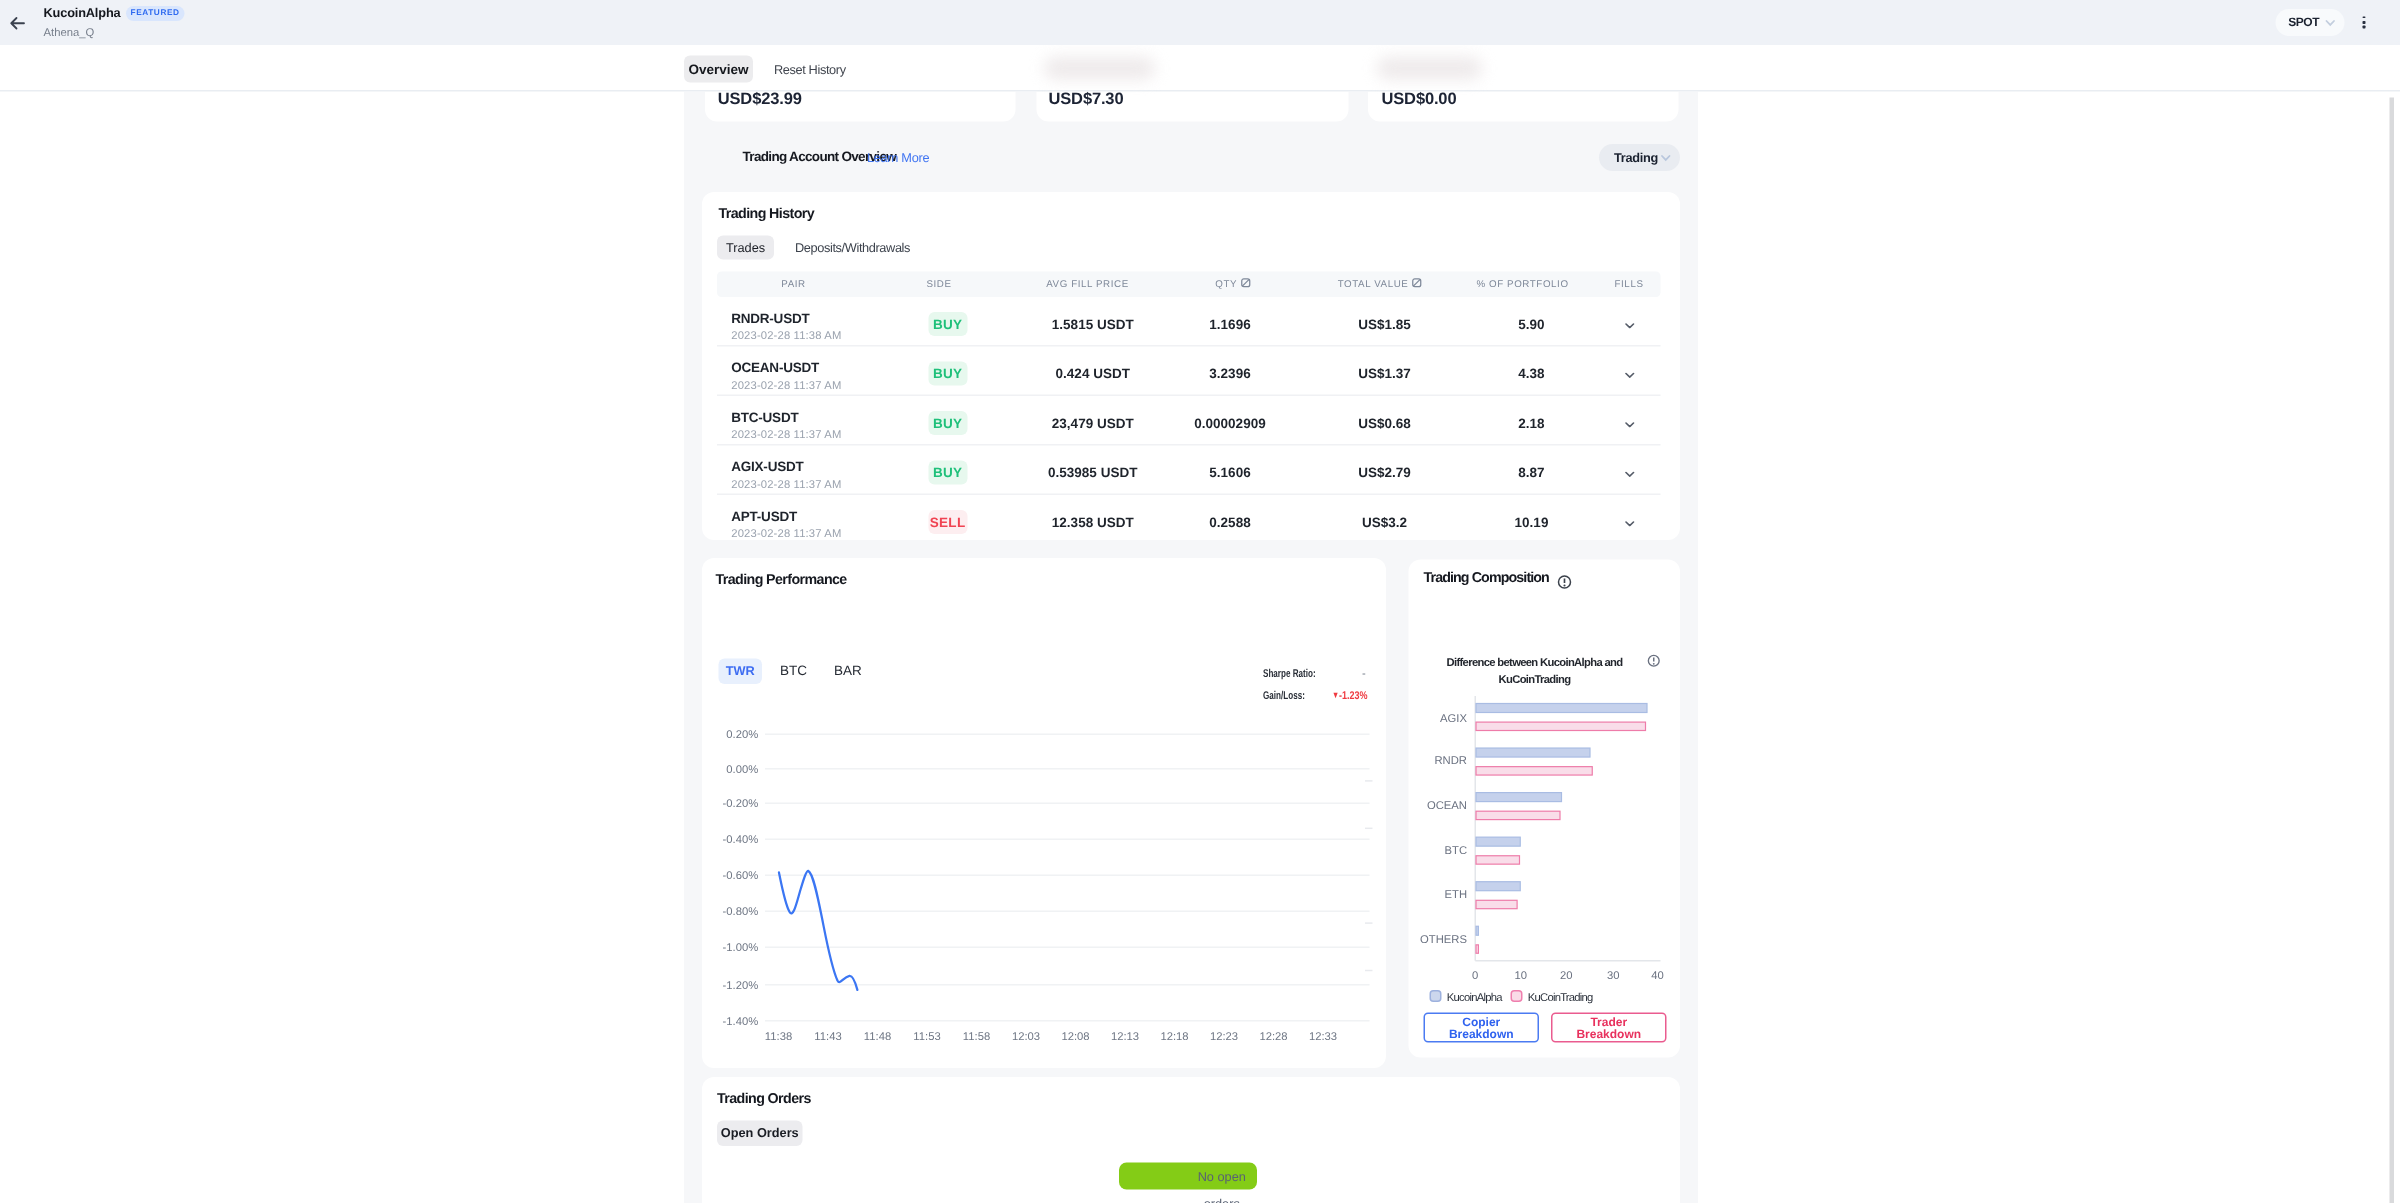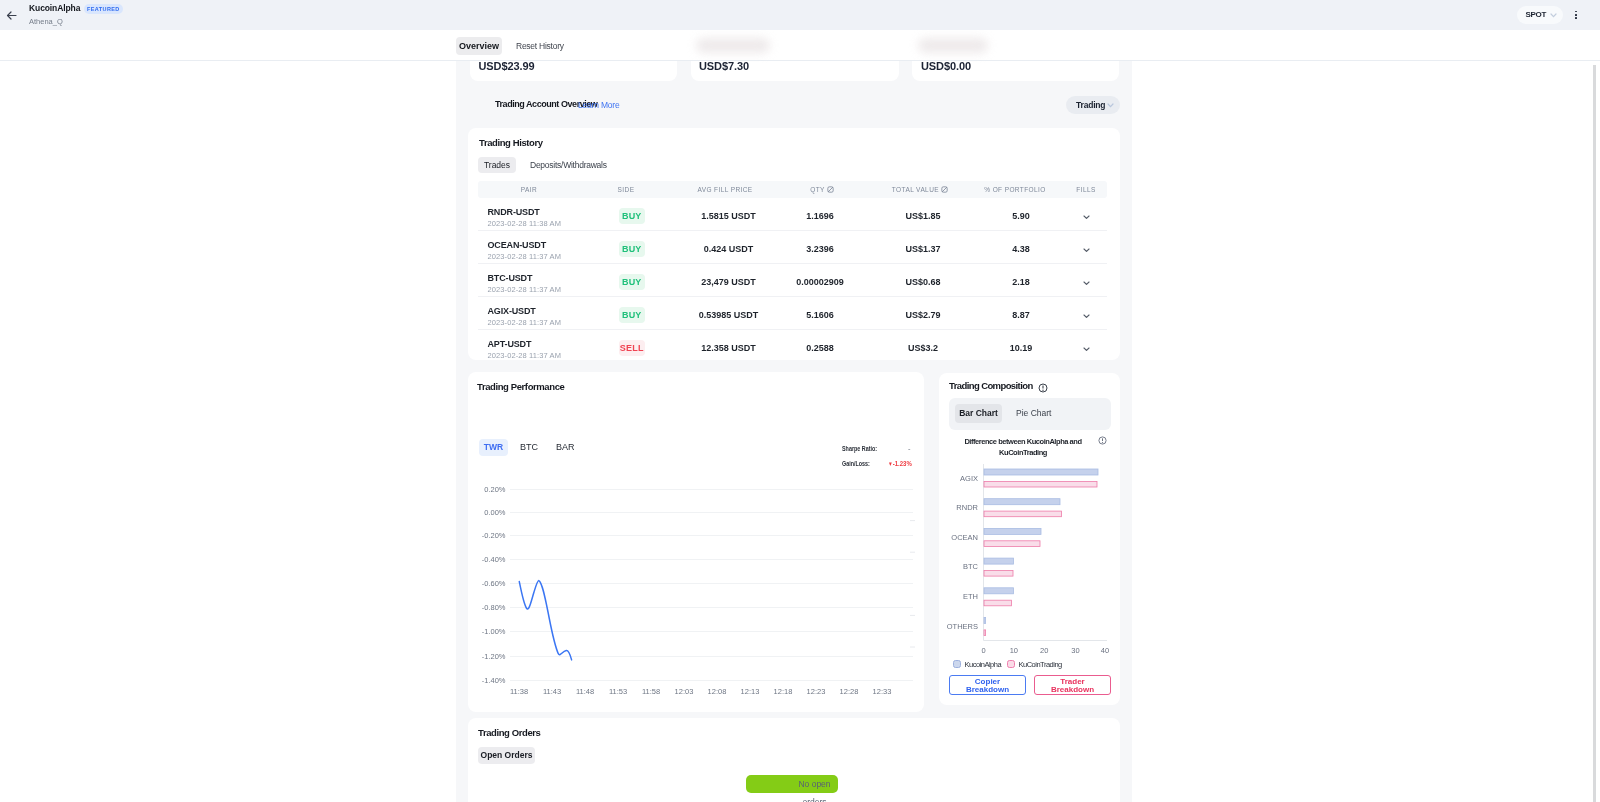--- a/index.html
+++ b/index.html
@@ -284,24 +284,20 @@
     </svg>
   </div>
 
   <div id="comp" class="card">
     <h3>Trading Composition</h3>
     <svg style="position:absolute; left:99px; top:9.5px;" width="10" height="10" viewBox="0 0 10 10">
       <circle cx="5" cy="5" r="4" fill="none" stroke="#3c424c" stroke-width="1"></circle>
       <line x1="5" y1="2.6" x2="5" y2="5.6" stroke="#3c424c" stroke-width="1.1"></line>
       <circle cx="5" cy="7.3" r="0.7" fill="#3c424c"></circle>
     </svg>
-    <div id="comptabs">
-      <div id="chip-barchart">Bar Chart</div>
-      <div id="piechart">Pie Chart</div>
-    </div>
     <div id="compsub">Difference between KucoinAlpha and<br>KuCoinTrading</div>
     <svg style="position:absolute; left:159px; top:63px;" width="9" height="9" viewBox="0 0 10 10">
       <circle cx="5" cy="5" r="4" fill="none" stroke="#6a7180" stroke-width="1"></circle>
       <line x1="5" y1="2.6" x2="5" y2="5.6" stroke="#6a7180" stroke-width="1.1"></line>
       <circle cx="5" cy="7.3" r="0.7" fill="#6a7180"></circle>
     </svg>
     <svg style="position:absolute; left:0; top:88px;" width="181" height="200" viewBox="0 0 181 200">
       <line x1="44.5" y1="3" x2="44.5" y2="179.5" stroke="#e3e6ea" stroke-width="1"></line>
       <line x1="44.5" y1="179.5" x2="168" y2="179.5" stroke="#e3e6ea" stroke-width="1"></line>
       <g font-size="7.5" fill="#6a7180" text-anchor="end" font-family="Liberation Sans, sans-serif">

